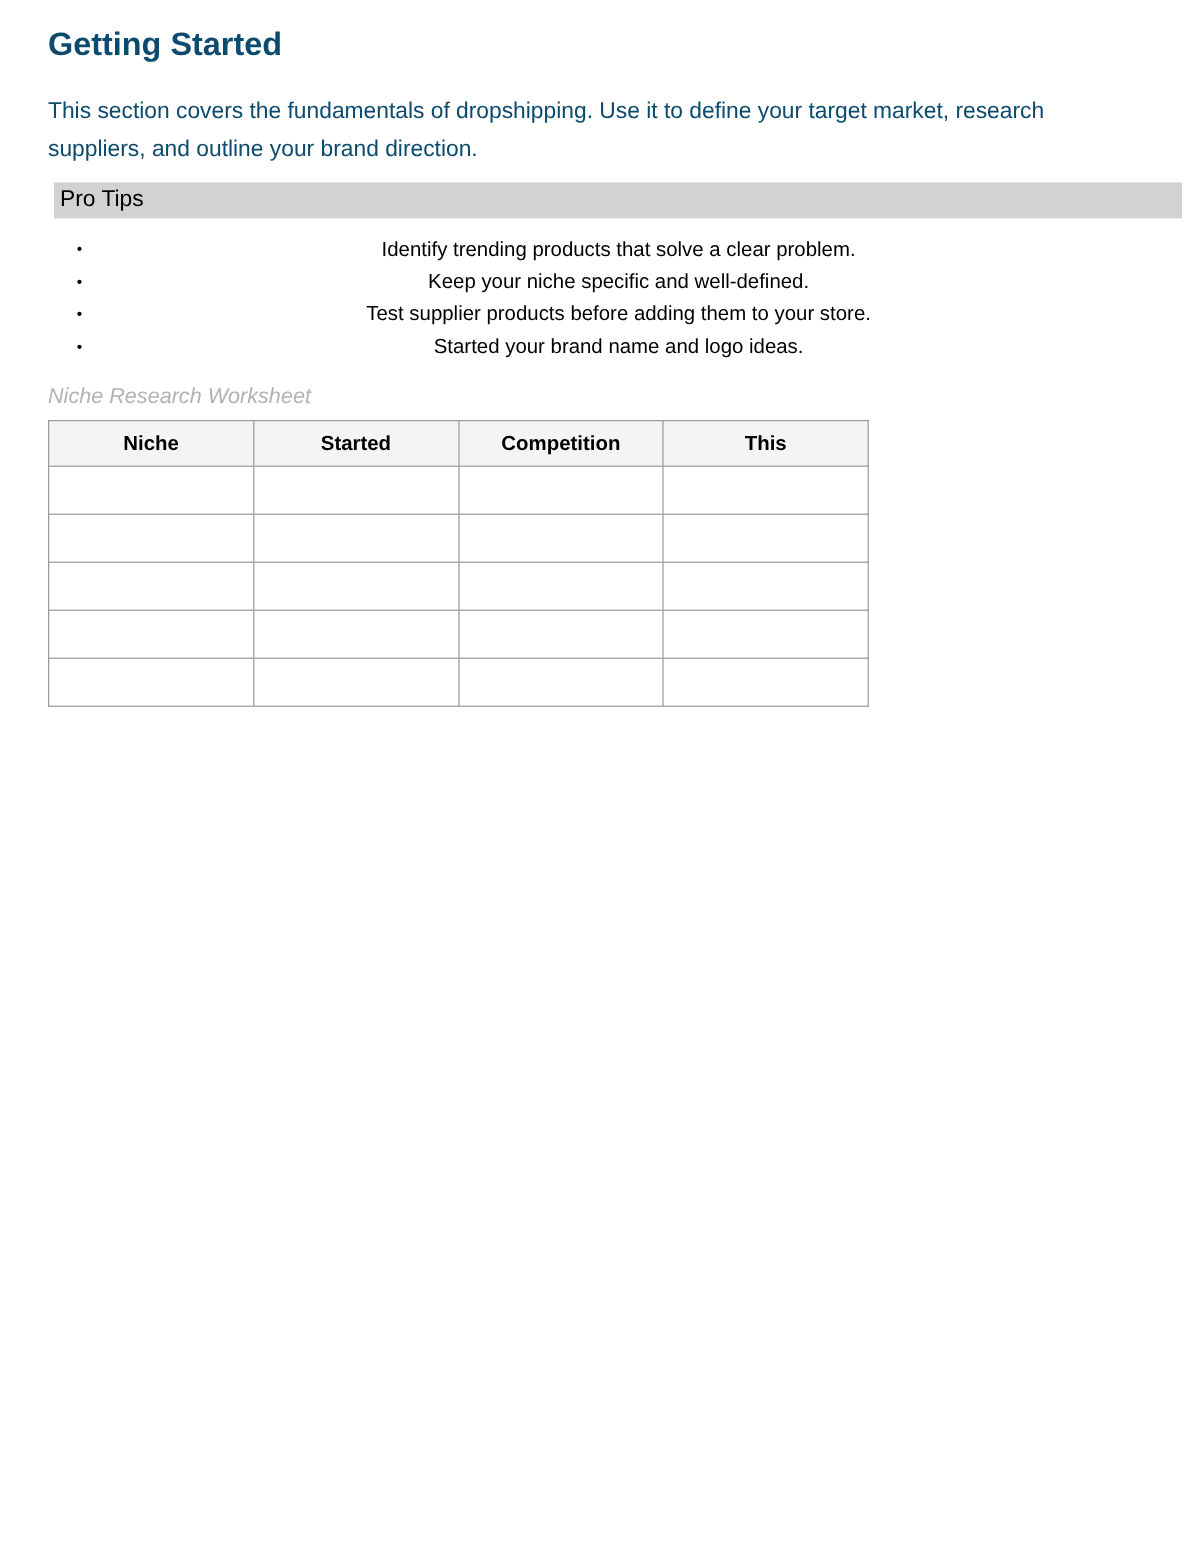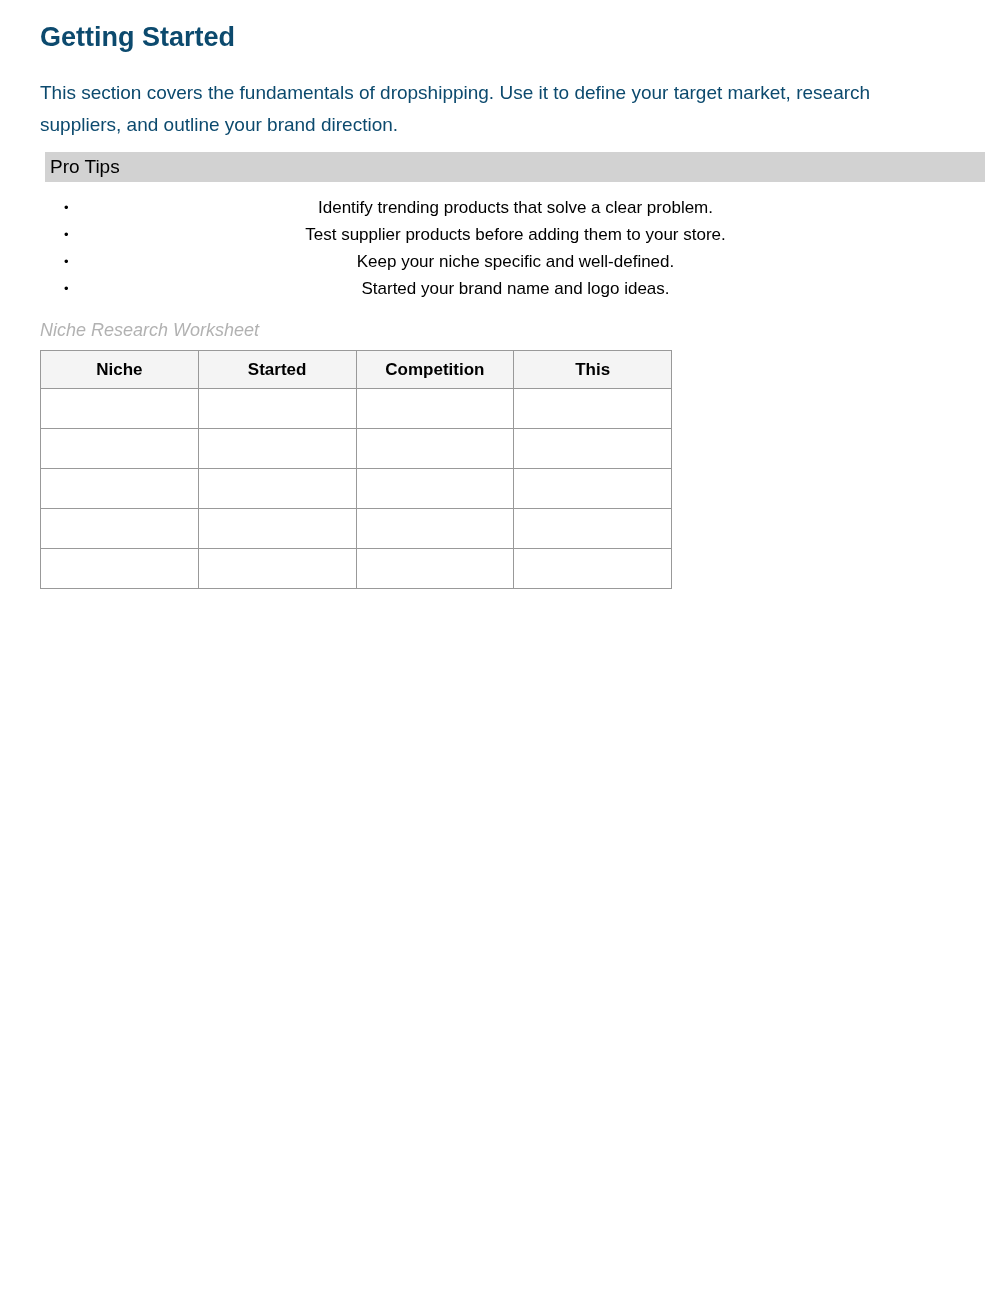--- a/index.html
+++ b/index.html
@@ -71,21 +71,21 @@
   p.caption {
     margin: 18px 0 0 0;
     font-size: 18px;
     line-height: 21px;
     font-style: italic;
     color: #b2b2b2;
   }
   table.worksheet {
     margin-top: 9px;
     border-collapse: collapse;
-    width: 632px;
+    width: 684px;
     table-layout: fixed;
   }
   table.worksheet th {
     border: 1px solid #999999;
     background: #f4f4f4;
     height: 37px;
     font-size: 17px;
     font-weight: 700;
     color: #000000;
     text-align: center;
@@ -107,22 +107,22 @@
   <h1 class="doc-title">Getting Started</h1>
 
   <p class="intro">This section covers the fundamentals of dropshipping. Use it to define your target market, research suppliers, and outline your brand direction.</p>
 
   <div class="tips-bar">
     <span>Pro Tips</span>
   </div>
 
   <ul class="tips-list">
       <li>Identify trending products that solve a clear problem.</li>
+      <li>Keep your niche specific and well-defined.</li>
       <li>Test supplier products before adding them to your store.</li>
-      <li>Keep your niche specific and well-defined.</li>
       <li>Started your brand name and logo ideas.</li>
     </ul>
 
   <p class="caption">Niche Research Worksheet</p>
 
   <table class="worksheet">
     <thead>
       <tr>
           <th>Niche</th>
           <th>Started</th>

